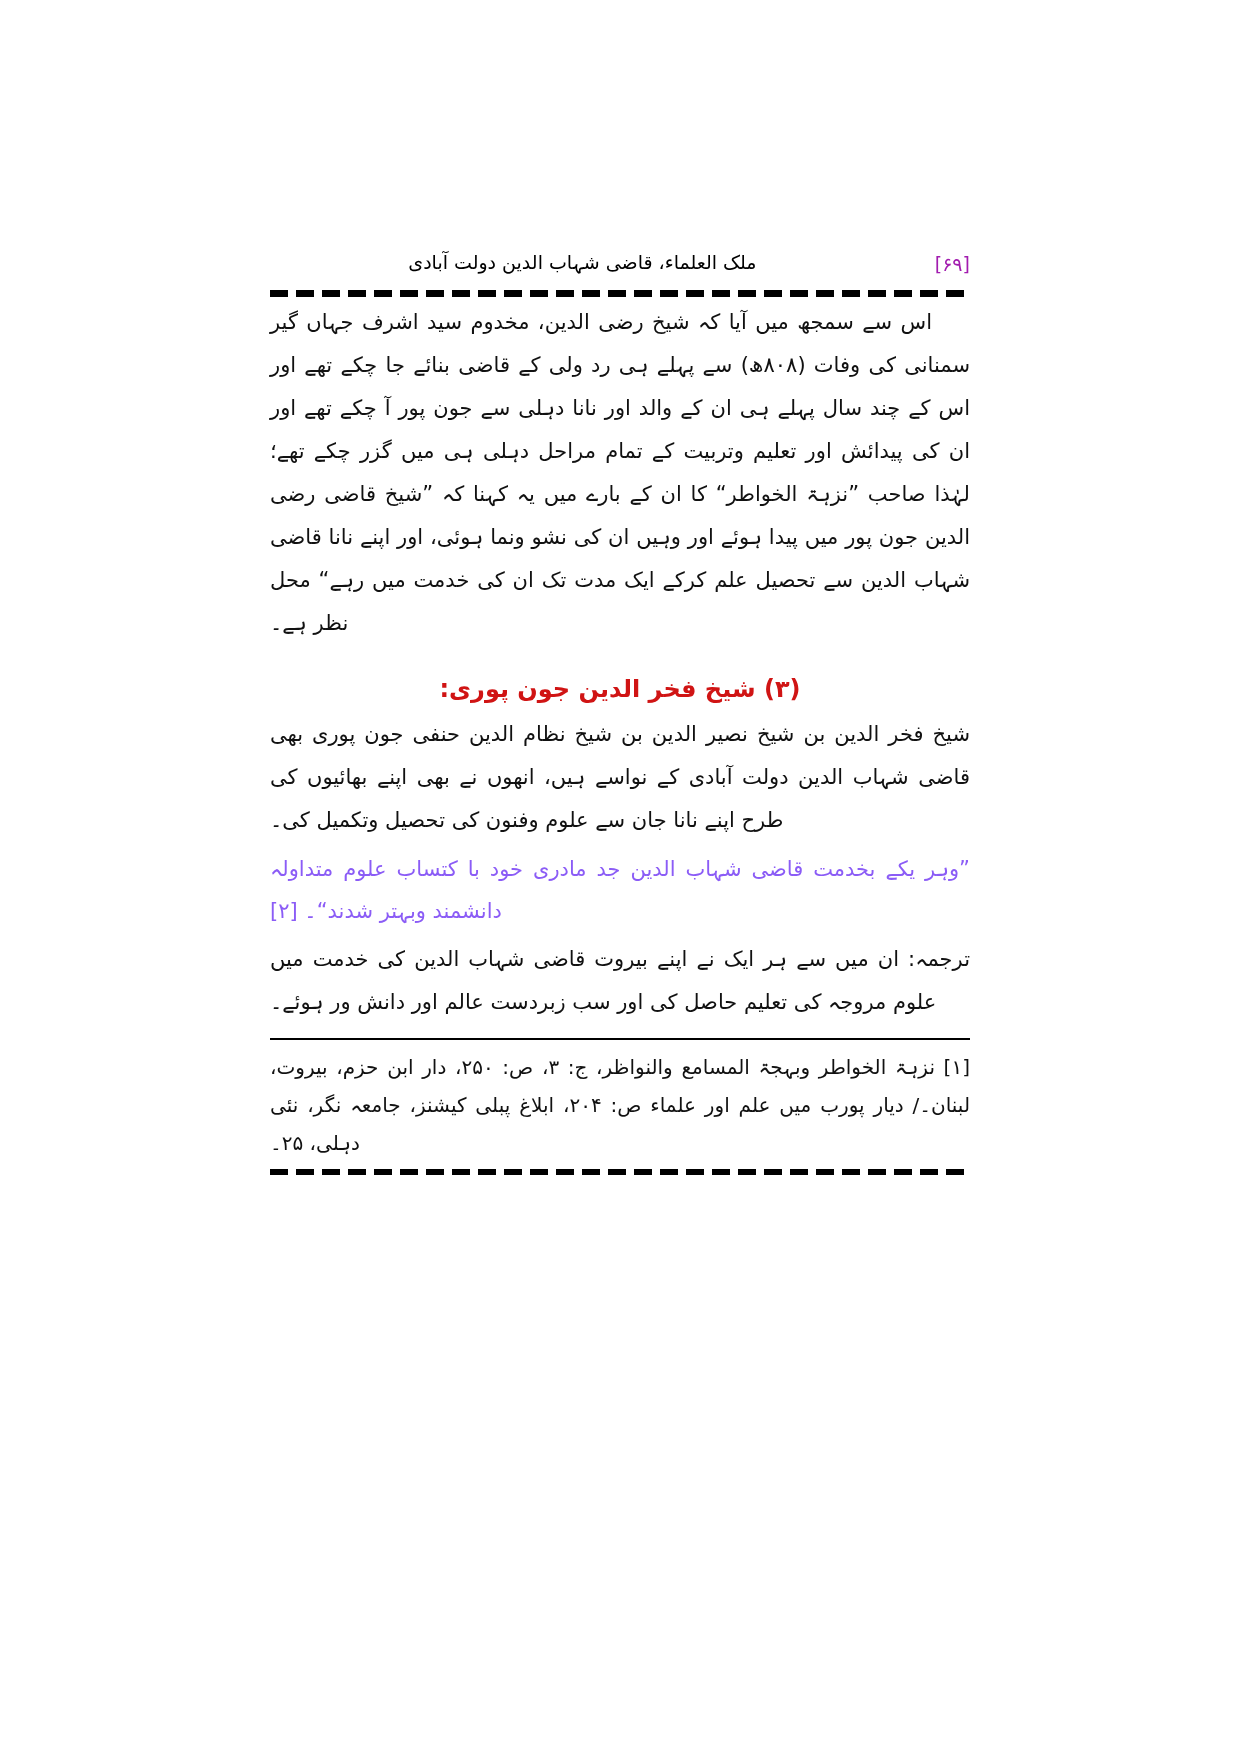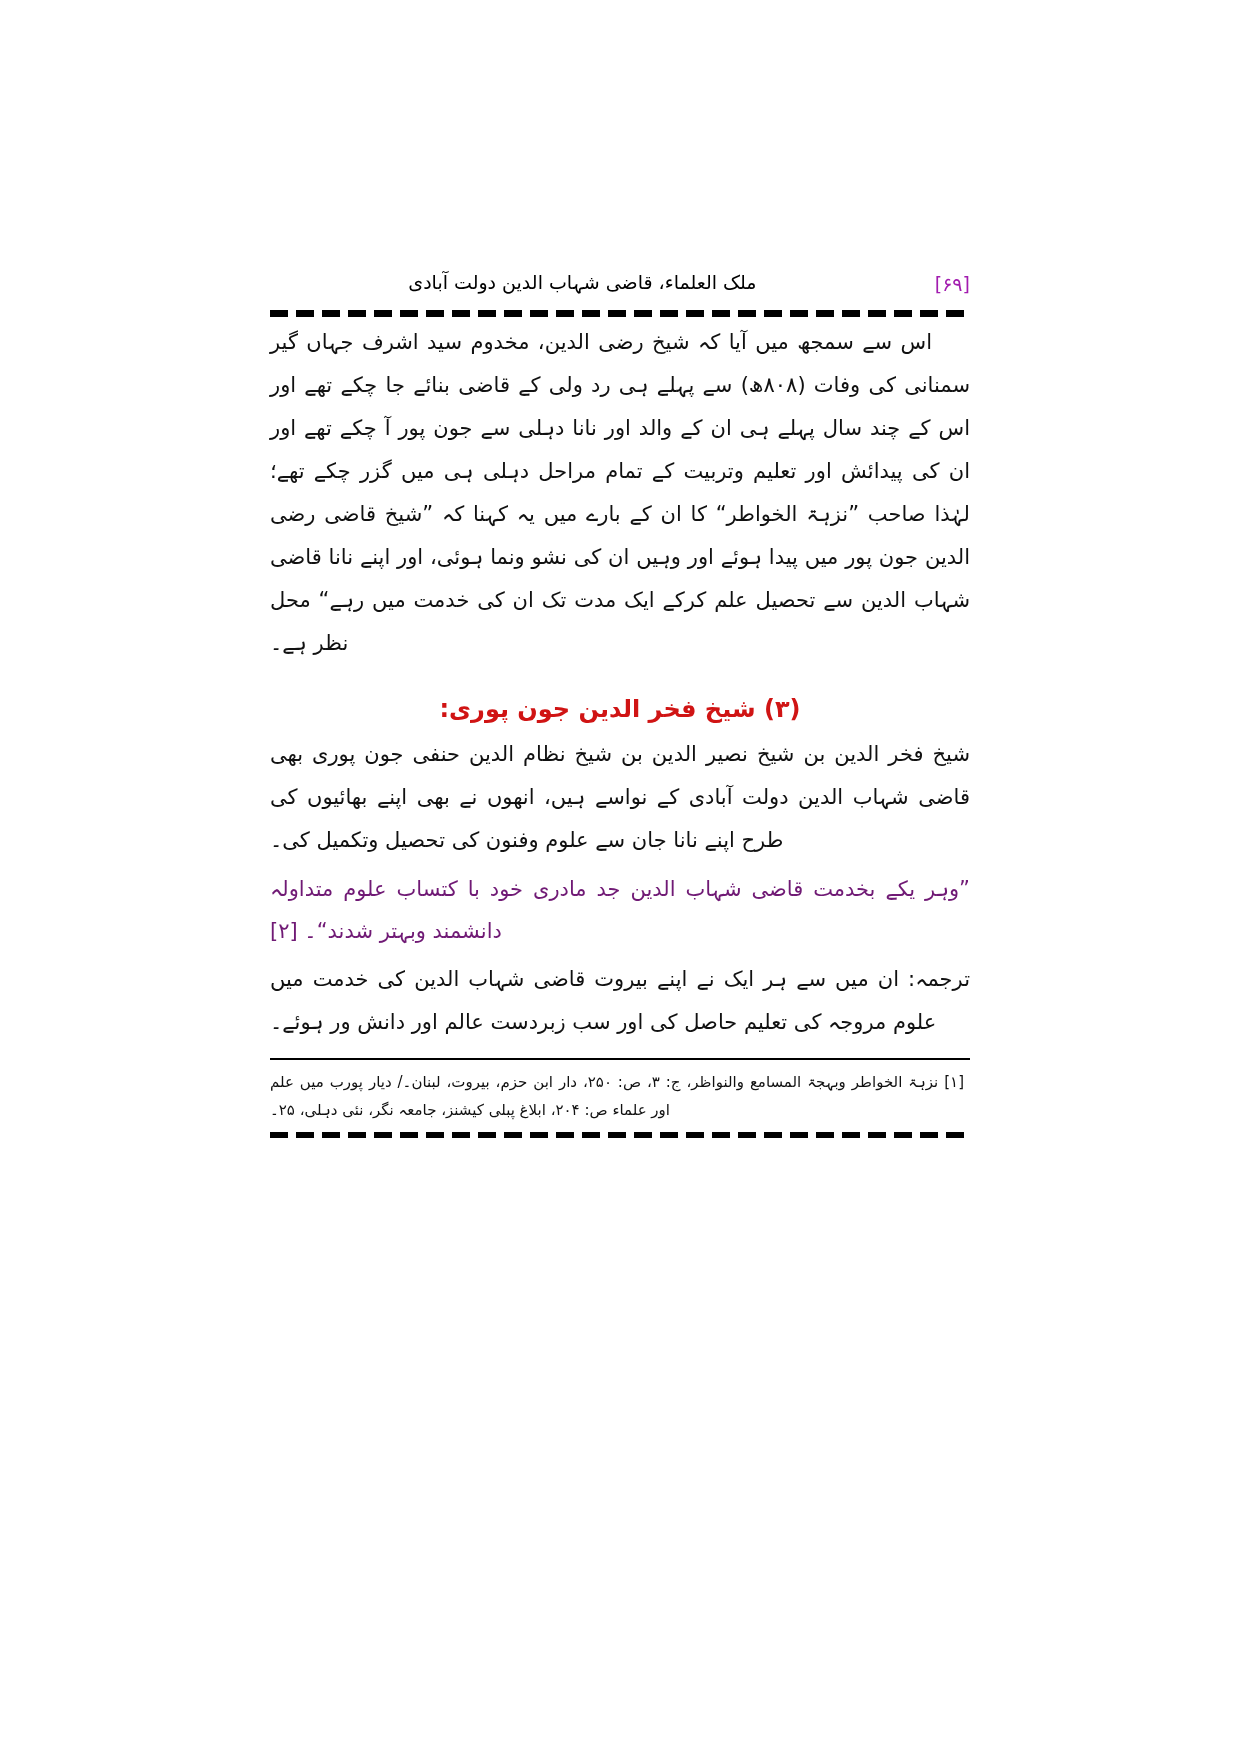--- a/index.html
+++ b/index.html
@@ -12,21 +12,21 @@
     width: 1240px;
     height: 1754px;
     margin: 0 auto;
     background: #ffffff;
     font-family: "DejaVu Sans", sans-serif;
     overflow: hidden;
   }
   .content {
     position: absolute;
     left: 270px;
-    top: 268px;
+    top: 248px;
     width: 700px;
   }
   
   .header-row {
     display: flex;
     flex-direction: row-reverse;
     align-items: flex-end;
     justify-content: space-between;
     direction: rtl;
     padding-bottom: 6px;
@@ -79,47 +79,47 @@
   }
   .para.first {
     margin-top: 10px;
   }
   .para.indent {
     text-indent: 38px;
   }
   .quote {
     font-size: 21px;
     line-height: 2.0;
-    color: #701a75;
+    color: #8b5cf6;
     direction: rtl;
     text-align: justify;
     text-align-last: left;
     margin: 4px 0 6px 0;
   }
   .heading {
     color: #d01414;
     font-size: 24px;
     font-weight: bold;
     text-align: center;
     direction: rtl;
     margin: 30px 0 10px 0;
     letter-spacing: 0.4px;
   }
   
   .footnotes {
     margin-top: 6px;
   }
   .footnote {
-    font-size: 15px;
+    font-size: 20px;
     line-height: 1.9;
     color: #111;
     direction: rtl;
     text-align: justify;
     text-align-last: left;
-    margin: 0 6px 2px 0;
+    margin: 0 0 2px 0;
   }
 </style>
 </head>
 <body>
 
 <div class="page">
   <div class="content">
 
     <div class="header-row">
       <div class="header-title">ملک العلماء، قاضی شہاب الدین دولت آبادی</div>

